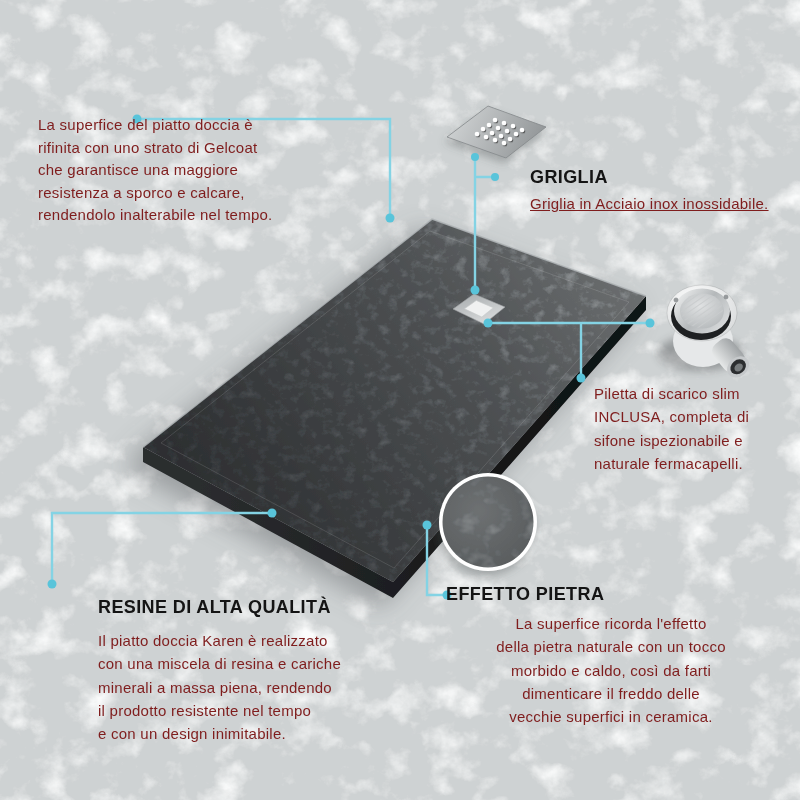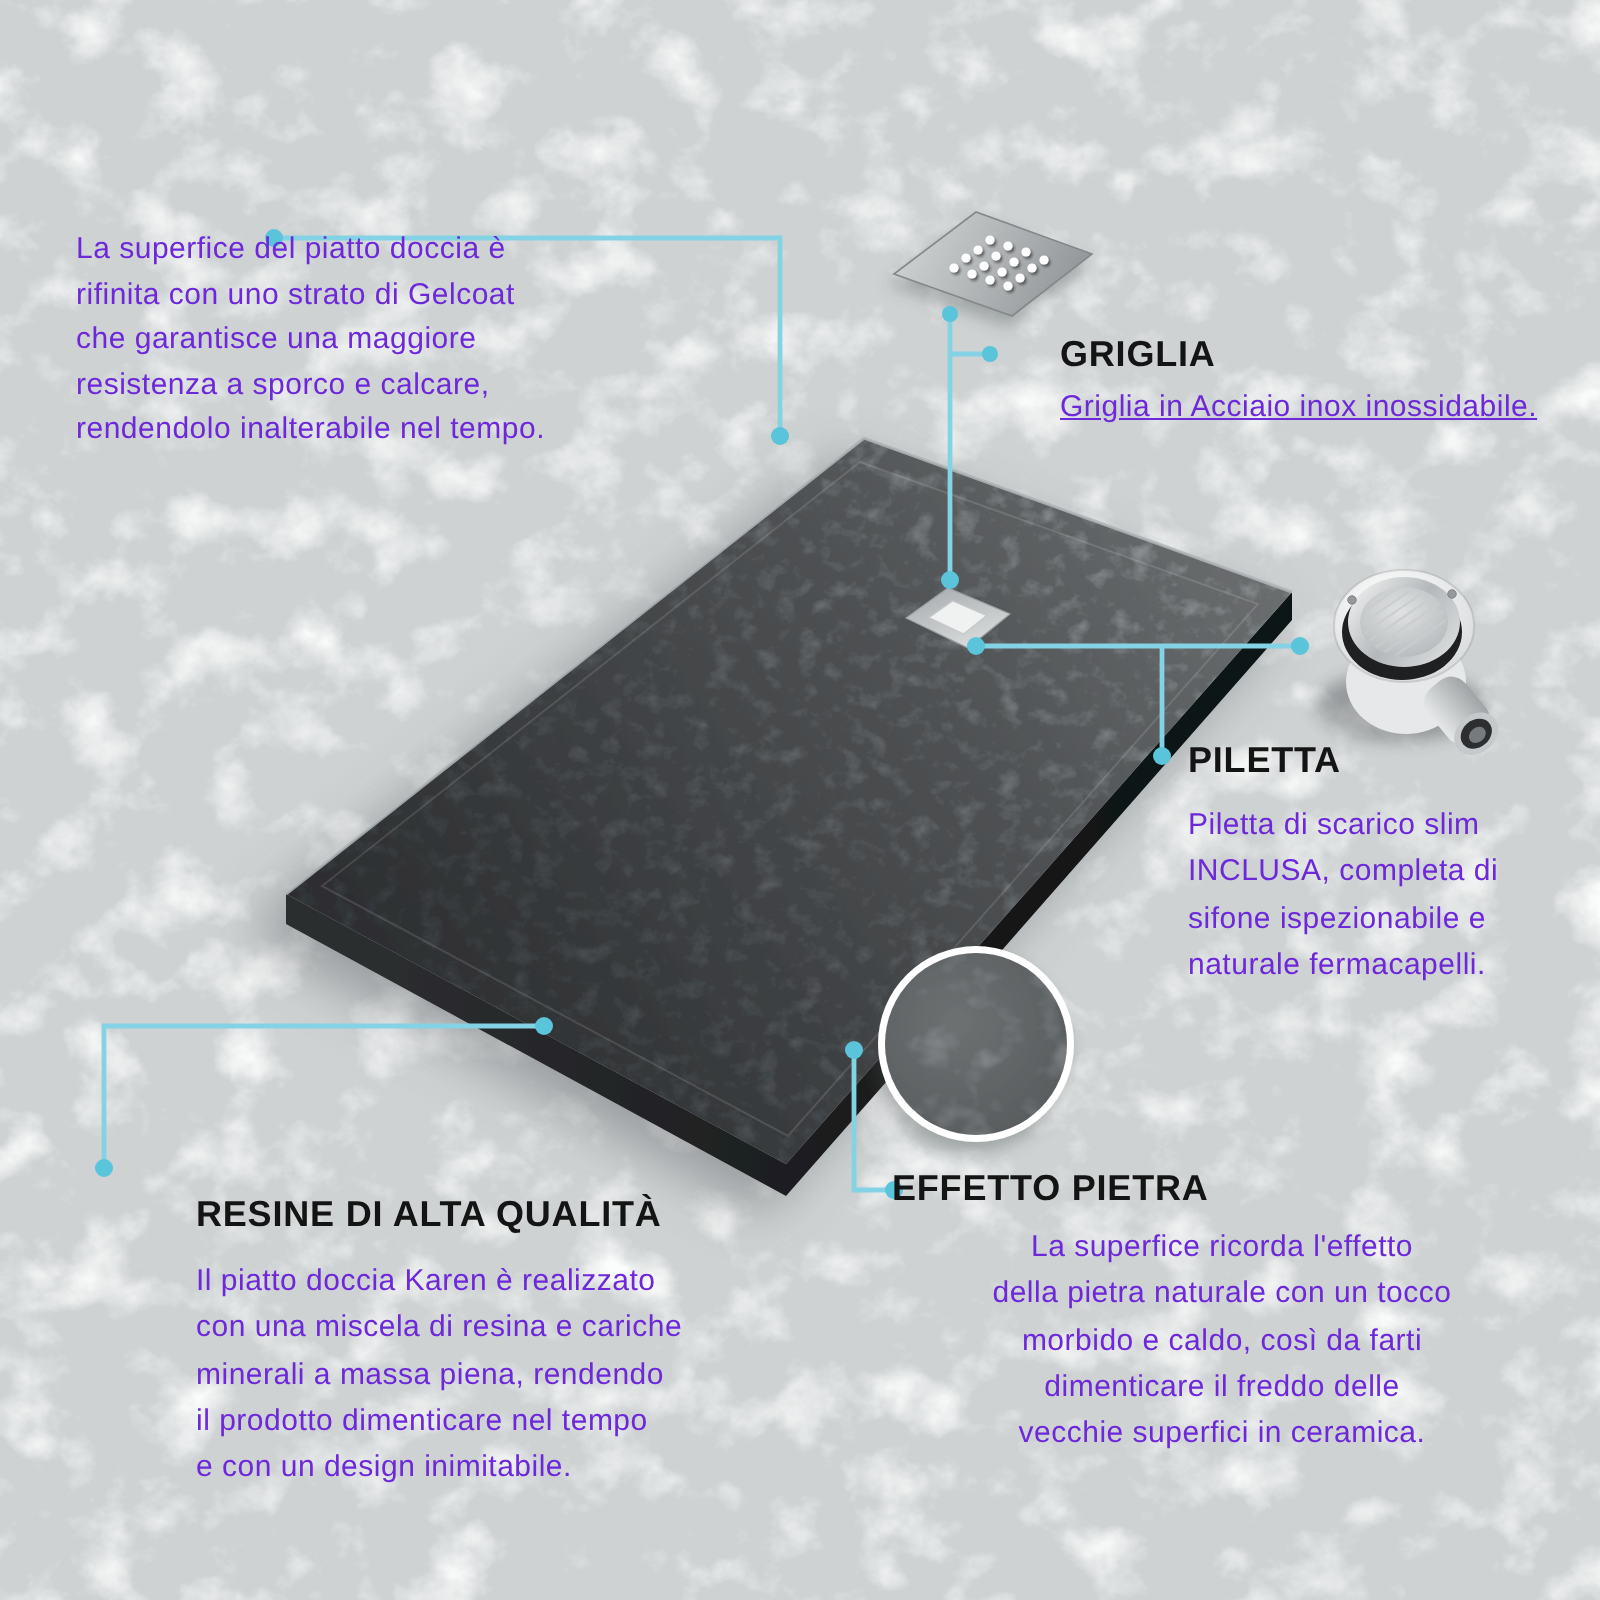--- a/index.html
+++ b/index.html
@@ -9,21 +9,21 @@
     background:#f6f7f7;
   }
   .stage svg{position:absolute;left:0;top:0;}
   .callout{position:absolute;color:#1c1c1c;}
   .callout h3{
     margin:0;font-size:18px;font-weight:800;letter-spacing:.4px;color:#141414;
     line-height:19px;white-space:pre-line;
   }
   .callout p{
     margin:10px 0 0;font-size:15px;line-height:23.3px;letter-spacing:.25px;
-    color:#6d28d9;white-space:pre-line;font-weight:normal;
+    color:#7f1d1d;white-space:pre-line;font-weight:normal;
   }
   #c-gelcoat{left:38px;top:103px;width:320px;}
   #c-gelcoat p{margin-top:11px;line-height:22.6px;}
   #c-griglia{left:530px;top:168px;width:285px;}
   #c-griglia p{margin-top:5px;text-decoration:underline;}
   #c-piletta{left:594px;top:371px;width:205px;}
   #c-piletta p{margin-top:11px;}
   #c-resine{left:62px;top:598px;width:340px;margin-left:36px;}
   #c-resine p{margin-top:12px;}
   #c-effetto{left:446px;top:585px;width:330px;}
@@ -226,33 +226,32 @@
 resistenza a sporco e calcare,
 rendendolo inalterabile nel tempo.</p>
   </div>
 
   <div class="callout" id="c-griglia">
     <h3>GRIGLIA</h3>
     <p>Griglia in Acciaio inox inossidabile.</p>
   </div>
 
   <div class="callout" id="c-piletta">
-    <h3>PILETTA</h3>
     <p>Piletta di scarico slim
 INCLUSA, completa di
 sifone ispezionabile e
 naturale fermacapelli.</p>
   </div>
 
   <div class="callout" id="c-resine">
     <h3>RESINE DI ALTA QUALITÀ</h3>
     <p>Il piatto doccia Karen è realizzato
 con una miscela di resina e cariche
 minerali a massa piena, rendendo
-il prodotto dimenticare nel tempo
+il prodotto resistente nel tempo
 e con un design inimitabile.</p>
   </div>
 
   <div class="callout" id="c-effetto">
     <h3>EFFETTO PIETRA</h3>
     <p>La superfice ricorda l'effetto
 della pietra naturale con un tocco
 morbido e caldo, così da farti
 dimenticare il freddo delle
 vecchie superfici in ceramica.</p>

